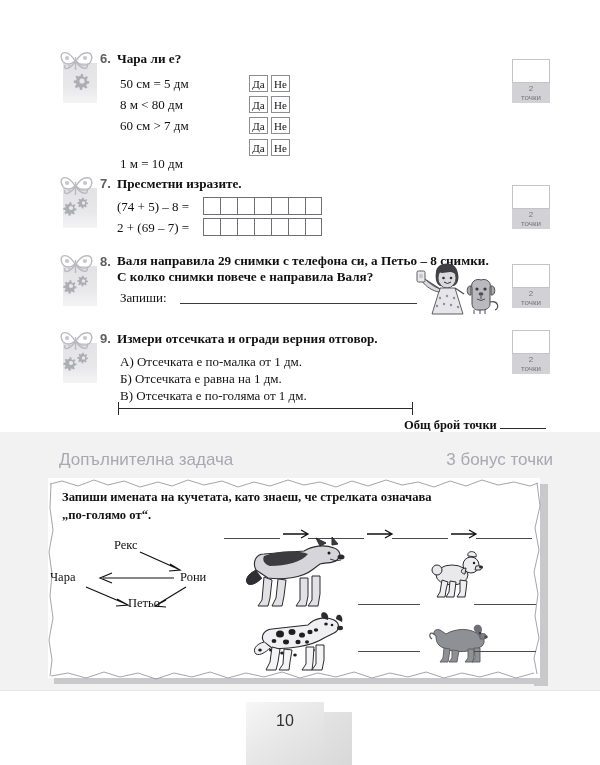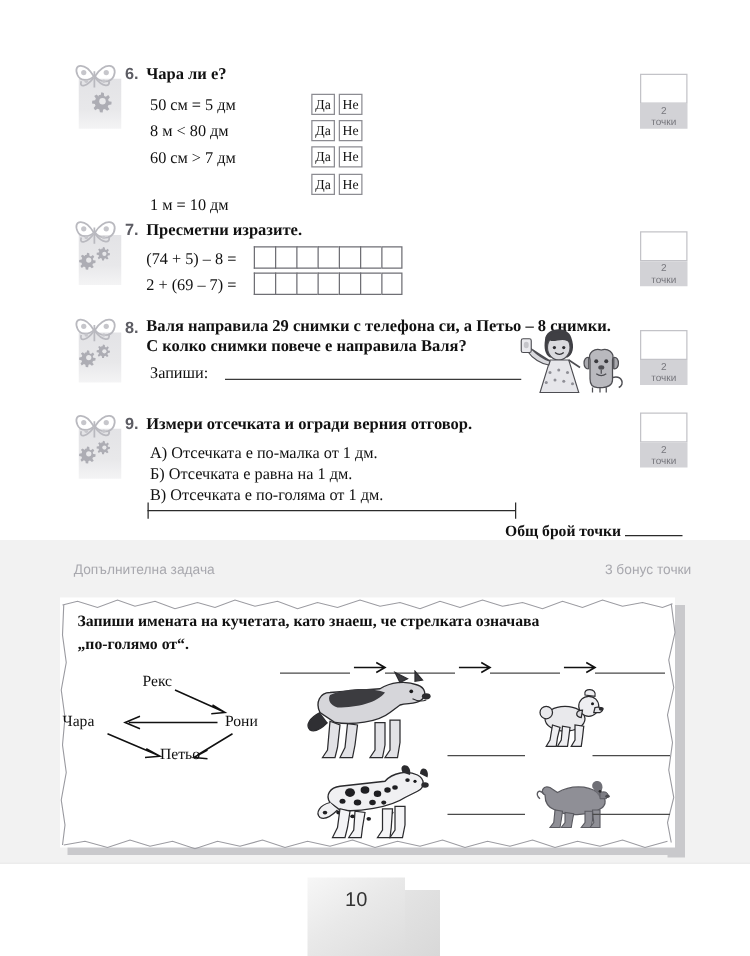--- a/index.html
+++ b/index.html
@@ -83,21 +83,21 @@
   
   .bonusband{
     position:absolute;left:0;top:432px;width:600px;height:258px;
     background:#f2f2f2;
   }
   .bonus-head{
     position:absolute;top:450px;left:0;width:600px;height:22px;
   }
   .bonus-head .l,.bonus-head .r{
     position:absolute;font-family:"Liberation Sans",sans-serif;
-    font-size:11px;color:#a8a8ae;top:0;
+    font-size:17px;color:#a8a8ae;top:0;
   }
   .bonus-head .l{left:59px;}
   .bonus-head .r{right:47px;}
 
   
   .sheet{
     position:absolute;left:48px;top:478px;width:500px;height:208px;
   }
   .sheet .paper{
     position:absolute;left:0;top:0;width:492px;height:200px;background:#fff;

